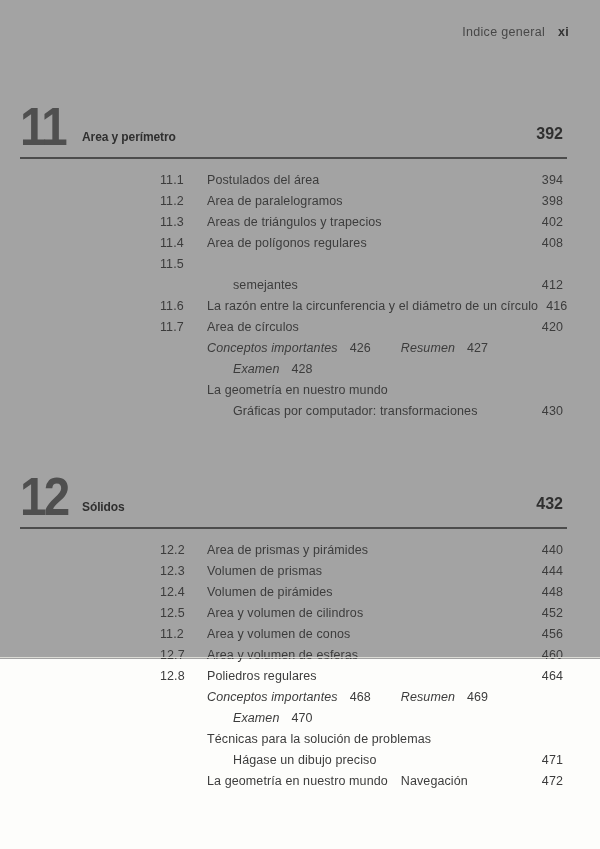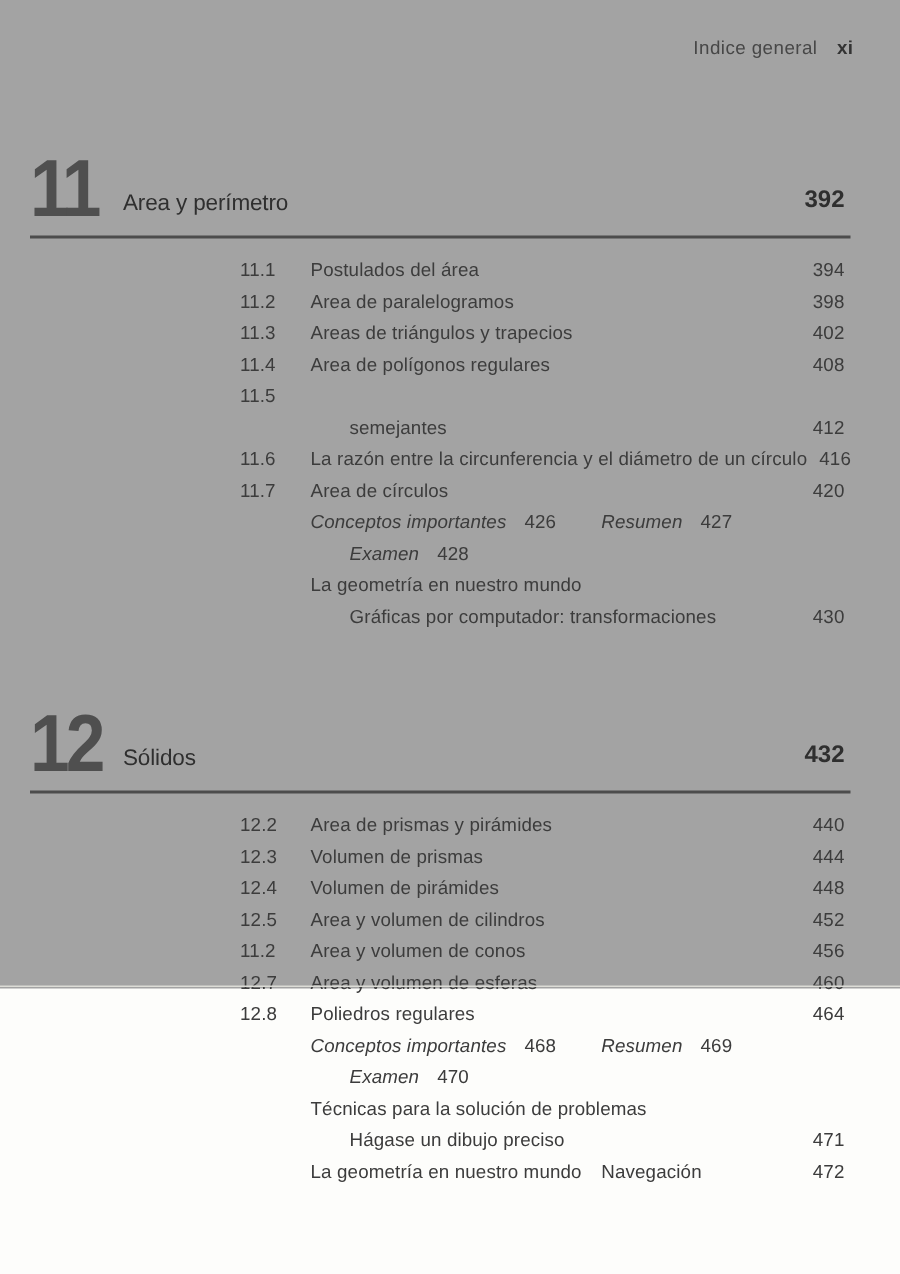--- a/index.html
+++ b/index.html
@@ -26,21 +26,21 @@
 
   .ch-head{position:relative;height:50px;margin:0 33px 0 20px;}
   .ch-num{
     position:absolute;left:0;bottom:-4px;
     font-size:54px;font-weight:700;line-height:.82;
     color:#4f4f4f;letter-spacing:-3px;
     transform:scaleX(.88);transform-origin:left bottom;
   }
   .ch-title{
     position:absolute;left:62px;bottom:0;
-    font-size:15px;font-weight:400;color:#2f2f2f;letter-spacing:-.1px;
+    font-size:12px;font-weight:700;color:#2f2f2f;letter-spacing:-.1px;
   }
   .ch-page{
     position:absolute;right:4px;bottom:1px;
     font-size:16px;font-weight:700;color:#2f2f2f;
   }
   .rule{height:2px;background:#4c4c4c;margin:13px 33px 0 20px;}
 
   
   .entries{margin:11px 37px 0 160px;}
   .row{

